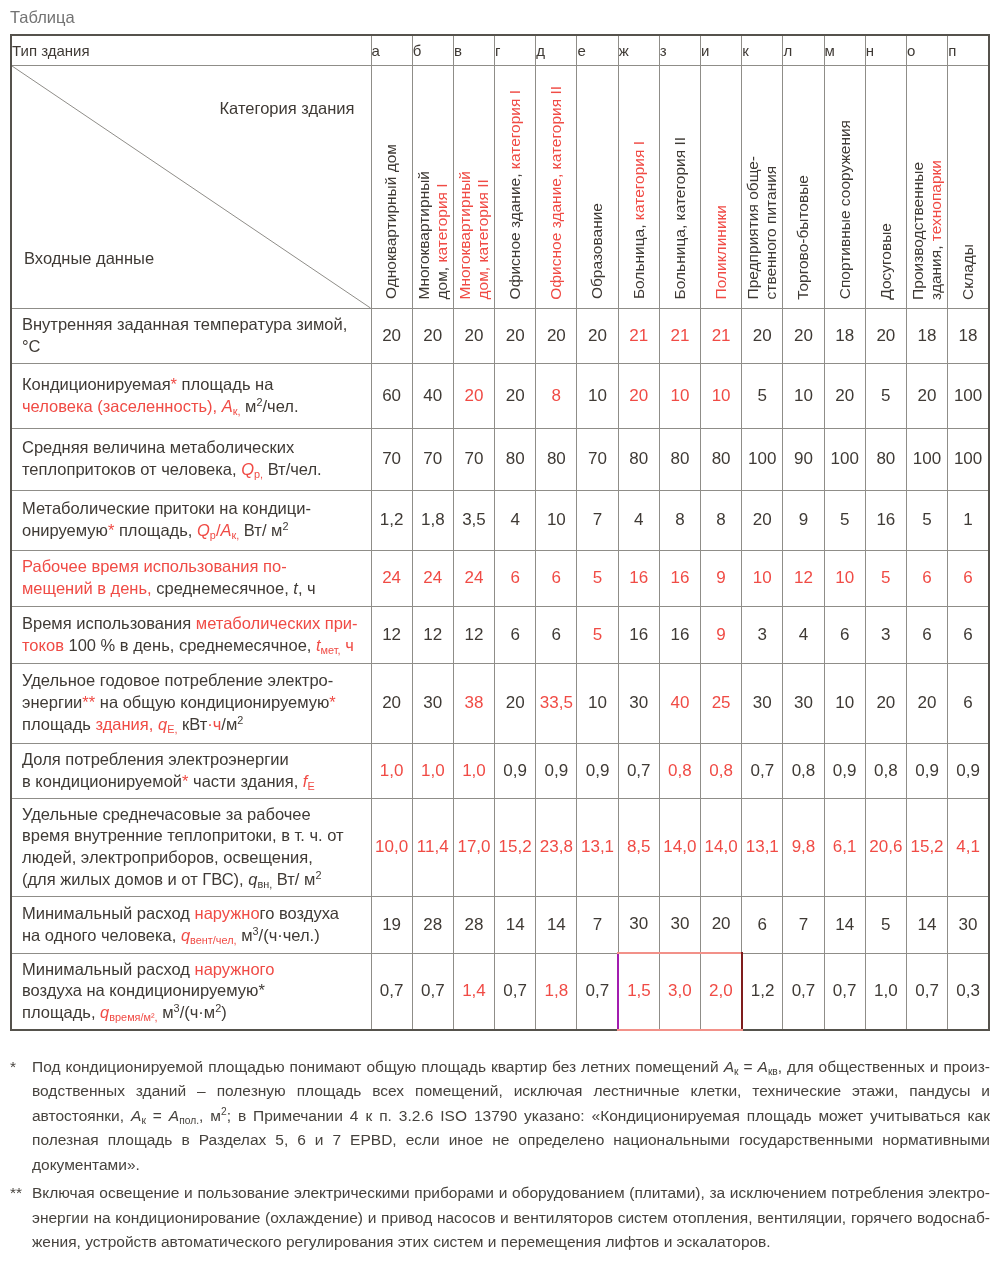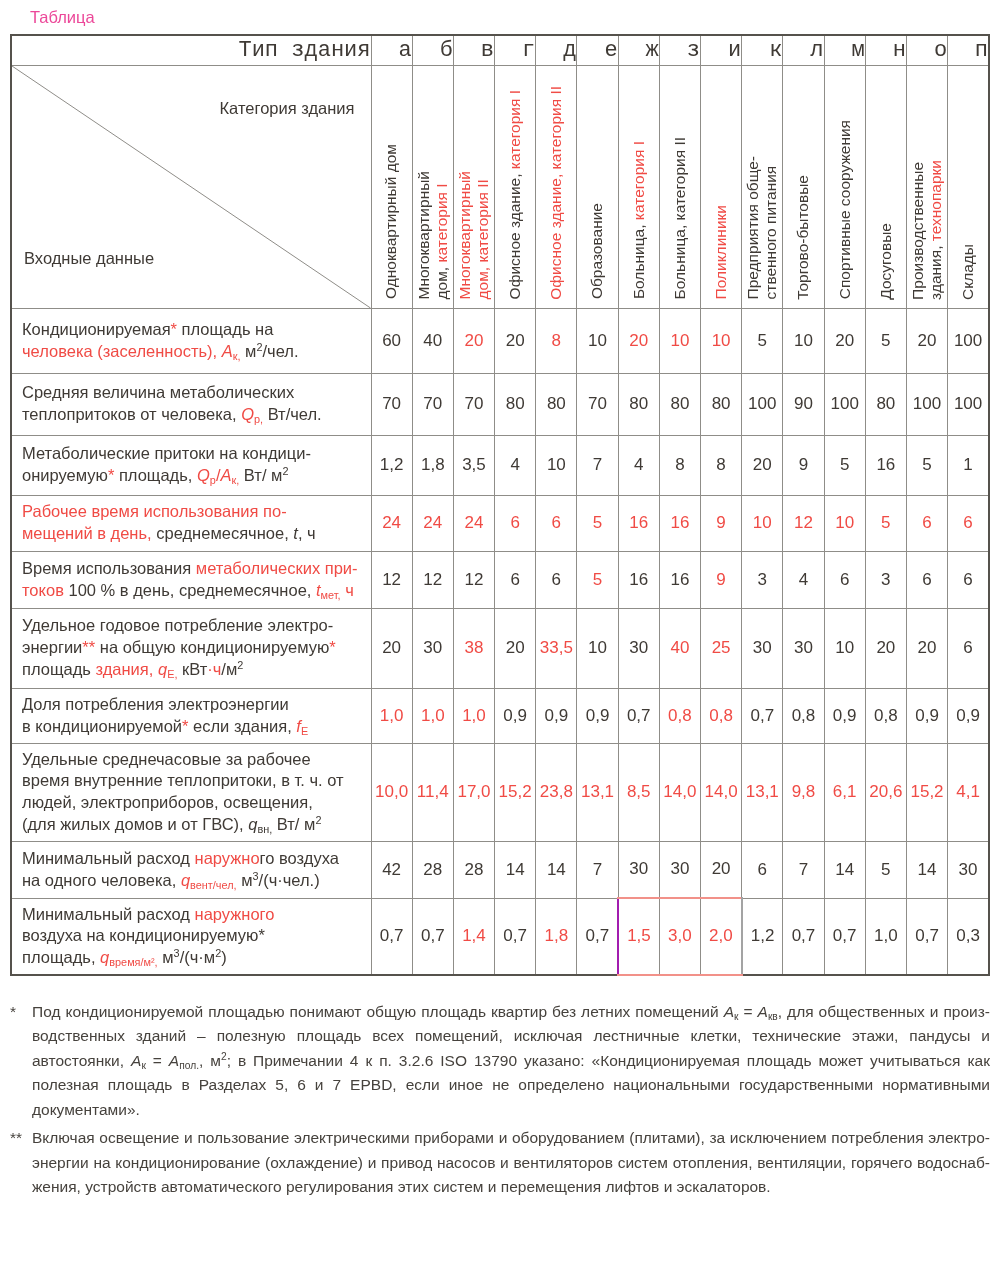--- a/index.html
+++ b/index.html
@@ -3,31 +3,31 @@
 <meta charset="utf-8">
 <style>
   * { margin:0; padding:0; box-sizing:border-box; }
   html,body { background:#ffffff; }
   body {
     width:1000px; height:1262px; overflow:hidden;
     font-family:"Liberation Sans","DejaVu Sans",sans-serif;
     color:#3f3a35;
   }
   .page { padding:8px 10px 0 10px; }
-  .title { font-size:16.5px; margin-bottom:7px; color:#ec4899;margin-left:20px; }
+  .title { font-size:16.5px; margin-bottom:7px; color:#737373; }
 
   table.tbl {
     border-collapse:collapse; table-layout:fixed; width:980px;
     border:2px solid #55524c;
   }
   col.c-label { width:360px; }
   td { border:1px solid #8f8d88; }
 
   tr.letters-row { height:30px; }
-  .type-cell, .letter-cell { text-align:right; vertical-align:middle; font-size:22px;font-family:Liberation Mono, monospace; }
+  .type-cell, .letter-cell { text-align:left; vertical-align:middle; font-size:15px; }
 
   tr.vhead-row { height:243px; }
   .diag-cell { position:relative; padding:12px; }
   .diag { position:absolute; left:0; top:0; width:100%; height:100%; display:block; }
   .diag line { stroke:#8f8d88; stroke-width:1; }
   .diag-top { position:absolute; top:33px; right:16px; font-size:16.5px; }
   .diag-bottom { position:absolute; bottom:40px; left:12px; font-size:16.5px; }
 
   .vcell { vertical-align:bottom; padding:0; }
   .vwrap { display:flex; align-items:flex-end; justify-content:center; height:241px; padding-bottom:8px; }
@@ -46,21 +46,21 @@
   tr.r4{height:56px} tr.r5{height:57px} tr.r6{height:80px} tr.r7{height:55px}
   tr.r8{height:95px} tr.r9{height:57px} tr.r10{height:54px}
 
   .red { color:#f04b45; }
   .it { font-style:italic; }
   sub { font-size:66%; vertical-align:-0.3em; line-height:0; }
   sup { font-size:66%; vertical-align:0.55em; line-height:0; }
 
   .hl { border-top:2px solid #f29189; border-bottom:2px solid #f29189; }
   .hl-left { border-left:2px solid #a21caf; }
-  .hl-right { border-right:2px solid #a3a3a3; }
+  .hl-right { border-right:2px solid #7f1d1d; }
 
   .notes { margin-top:24px; color:#46423d; }
   .notes-heading { font-style:italic; font-size:16px; margin-bottom:11px; }
   .note {
     position:relative; padding-left:22px; font-size:15.5px;
     line-height:1.58; text-align:justify; margin-bottom:4px;
   }
   .note .marker { position:absolute; left:0; top:0; text-align:left; }
 </style>
 </head>
@@ -188,20 +188,38 @@
               <div class="vtext"><span>Производственные
 здания, </span><span class="red">технопарки</span></div>
             </div>
           </td>
           <td class="vcell">
             <div class="vwrap">
               <div class="vtext"><span>Склады</span></div>
             </div>
           </td>
         </tr>
+        <tr class="datarow r0">
+          <td class="label-cell"><span>Внутренняя заданная температура зимой, °С</span></td>
+          <td class="val-cell">20</td>
+          <td class="val-cell">20</td>
+          <td class="val-cell">20</td>
+          <td class="val-cell">20</td>
+          <td class="val-cell">20</td>
+          <td class="val-cell">20</td>
+          <td class="val-cell red">21</td>
+          <td class="val-cell red">21</td>
+          <td class="val-cell red">21</td>
+          <td class="val-cell">20</td>
+          <td class="val-cell">20</td>
+          <td class="val-cell">18</td>
+          <td class="val-cell">20</td>
+          <td class="val-cell">18</td>
+          <td class="val-cell">18</td>
+        </tr>
         <tr class="datarow r1">
           <td class="label-cell"><span>Кондиционируемая</span><span class="red">*</span><span> площадь на
 </span><span class="red">человека (заселенность), </span><span class="red it">А</span><sub class="red">к,</sub><span> м</span><sup>2</sup><span>/чел.</span></td>
           <td class="val-cell">60</td>
           <td class="val-cell">40</td>
           <td class="val-cell red">20</td>
           <td class="val-cell">20</td>
           <td class="val-cell red">8</td>
           <td class="val-cell">10</td>
           <td class="val-cell red">20</td>
@@ -305,21 +323,21 @@
           <td class="val-cell red">25</td>
           <td class="val-cell">30</td>
           <td class="val-cell">30</td>
           <td class="val-cell">10</td>
           <td class="val-cell">20</td>
           <td class="val-cell">20</td>
           <td class="val-cell">6</td>
         </tr>
         <tr class="datarow r7">
           <td class="label-cell"><span>Доля потребления электроэнергии
-в кондиционируемой</span><span class="red">*</span><span> если здания, </span><span class="red it">f</span><sub class="red">Е</sub></td>
+в кондиционируемой</span><span class="red">*</span><span> части здания, </span><span class="red it">f</span><sub class="red">Е</sub></td>
           <td class="val-cell red">1,0</td>
           <td class="val-cell red">1,0</td>
           <td class="val-cell red">1,0</td>
           <td class="val-cell">0,9</td>
           <td class="val-cell">0,9</td>
           <td class="val-cell">0,9</td>
           <td class="val-cell">0,7</td>
           <td class="val-cell red">0,8</td>
           <td class="val-cell red">0,8</td>
           <td class="val-cell">0,7</td>
@@ -346,21 +364,21 @@
           <td class="val-cell red">13,1</td>
           <td class="val-cell red">9,8</td>
           <td class="val-cell red">6,1</td>
           <td class="val-cell red">20,6</td>
           <td class="val-cell red">15,2</td>
           <td class="val-cell red">4,1</td>
         </tr>
         <tr class="datarow r9">
           <td class="label-cell"><span>Минимальный расход </span><span class="red">наружно</span><span>го воздуха
 на одного человека, </span><span class="red it">q</span><sub class="red">вент/чел,</sub><span> м</span><sup>3</sup><span>/(ч·чел.)</span></td>
-          <td class="val-cell">42</td>
+          <td class="val-cell">19</td>
           <td class="val-cell">28</td>
           <td class="val-cell">28</td>
           <td class="val-cell">14</td>
           <td class="val-cell">14</td>
           <td class="val-cell">7</td>
           <td class="val-cell">30</td>
           <td class="val-cell">30</td>
           <td class="val-cell">20</td>
           <td class="val-cell">6</td>
           <td class="val-cell">7</td>

